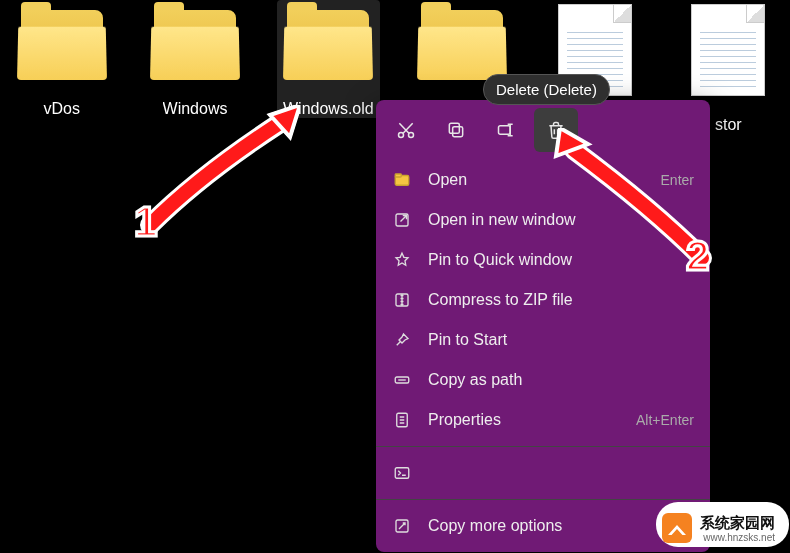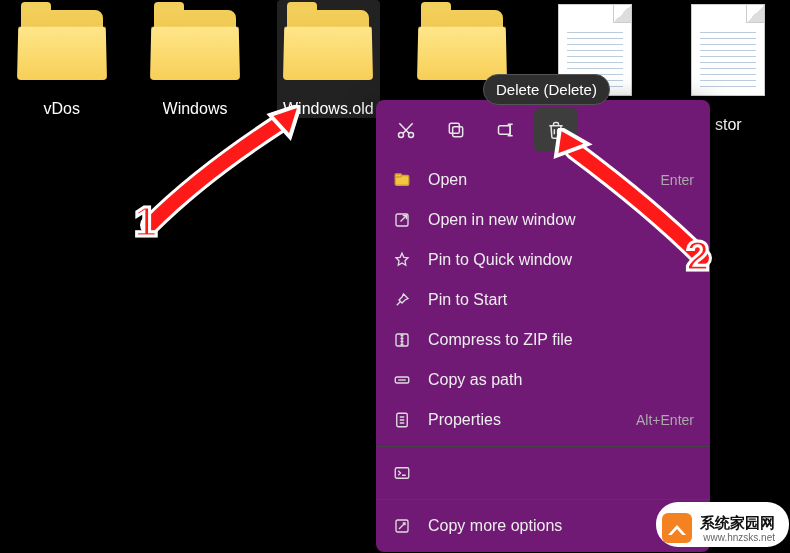--- a/index.html
+++ b/index.html
@@ -299,33 +299,33 @@
         <span class="ic">
           <svg width="18" height="18" viewBox="0 0 24 24" fill="none" stroke="currentColor" stroke-width="1.8">
             <path d="M12 3l2.5 5.5L20 9l-4 4 1 6-5-3-5 3 1-6-4-4 5.5-.5L12 3z"></path>
           </svg>
         </span>
       <span class="lab">Pin to Quick window</span>
       </div>
       <div class="ctx-row">
         <span class="ic">
           <svg width="18" height="18" viewBox="0 0 24 24" fill="none" stroke="currentColor" stroke-width="1.8">
-            <path d="M14 4l6 6-4 2-4 4-2-2-5 5 5-5-2-2 4-4 2-4z"></path>
-          </svg>
-        </span>
-      <span class="lab">Pin to Start</span>
-      </div>
-      <div class="ctx-row">
-        <span class="ic">
-          <svg width="18" height="18" viewBox="0 0 24 24" fill="none" stroke="currentColor" stroke-width="1.8">
             <rect x="4" y="4" width="16" height="16" rx="2"></rect>
             <path d="M12 4v16M10 6h4M10 10h4M10 14h4M10 18h4"></path>
           </svg>
         </span>
       <span class="lab">Compress to ZIP file</span>
+      </div>
+      <div class="ctx-row">
+        <span class="ic">
+          <svg width="18" height="18" viewBox="0 0 24 24" fill="none" stroke="currentColor" stroke-width="1.8">
+            <path d="M14 4l6 6-4 2-4 4-2-2-5 5 5-5-2-2 4-4 2-4z"></path>
+          </svg>
+        </span>
+      <span class="lab">Pin to Start</span>
       </div>
       <div class="ctx-row">
         <span class="ic">
           <svg width="18" height="18" viewBox="0 0 24 24" fill="none" stroke="currentColor" stroke-width="1.8">
             <rect x="3" y="8" width="18" height="8" rx="2"></rect>
             <path d="M7 12h10"></path>
           </svg>
         </span>
       <span class="lab">Copy as path</span>
       </div>

